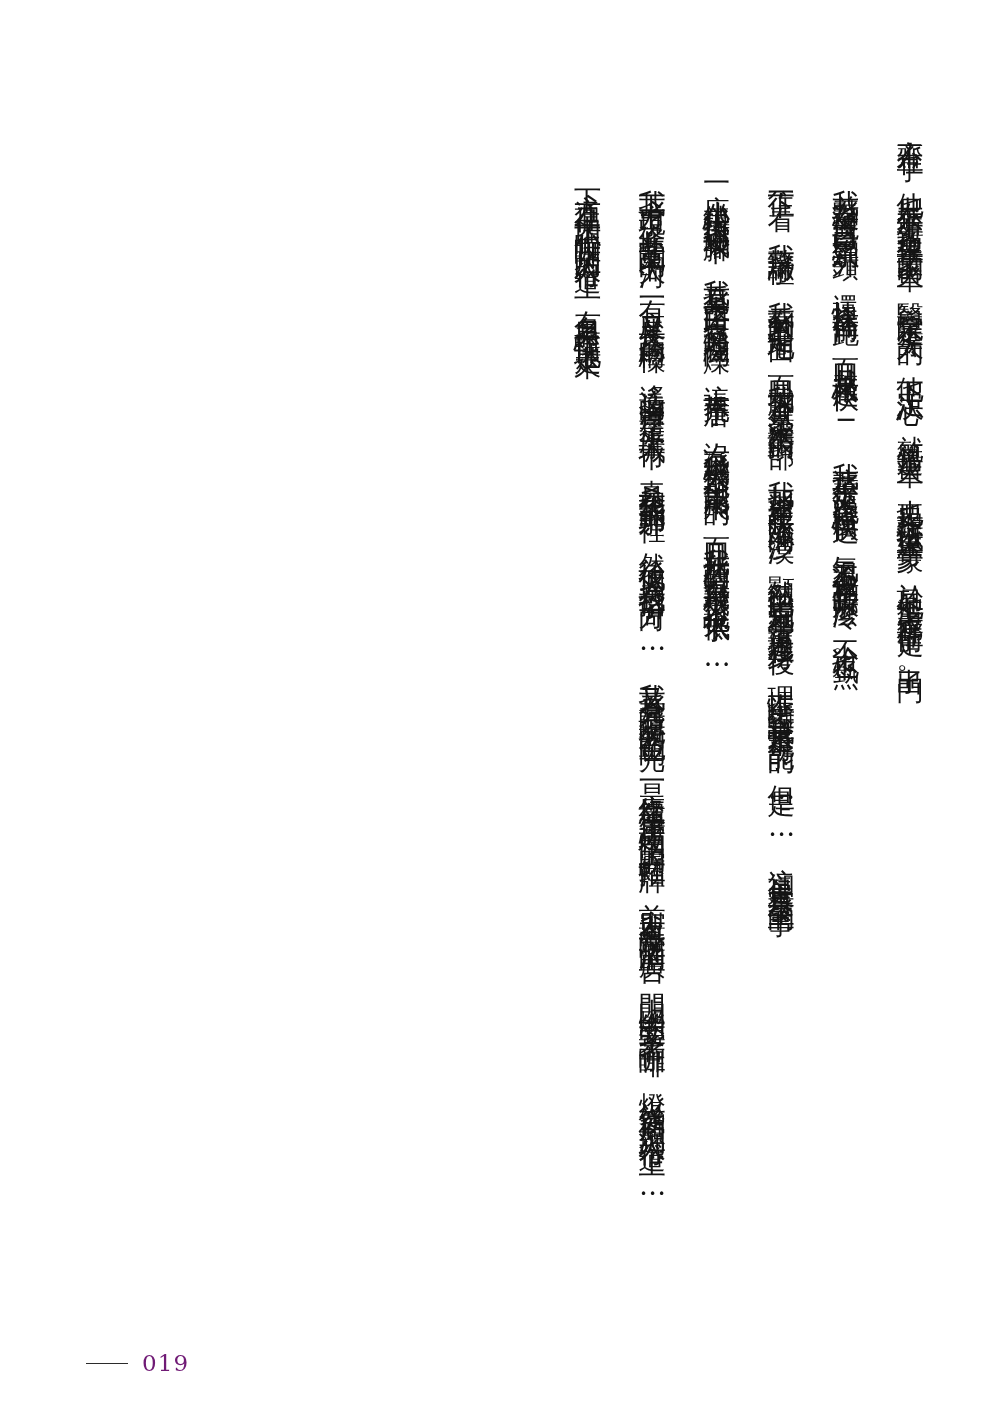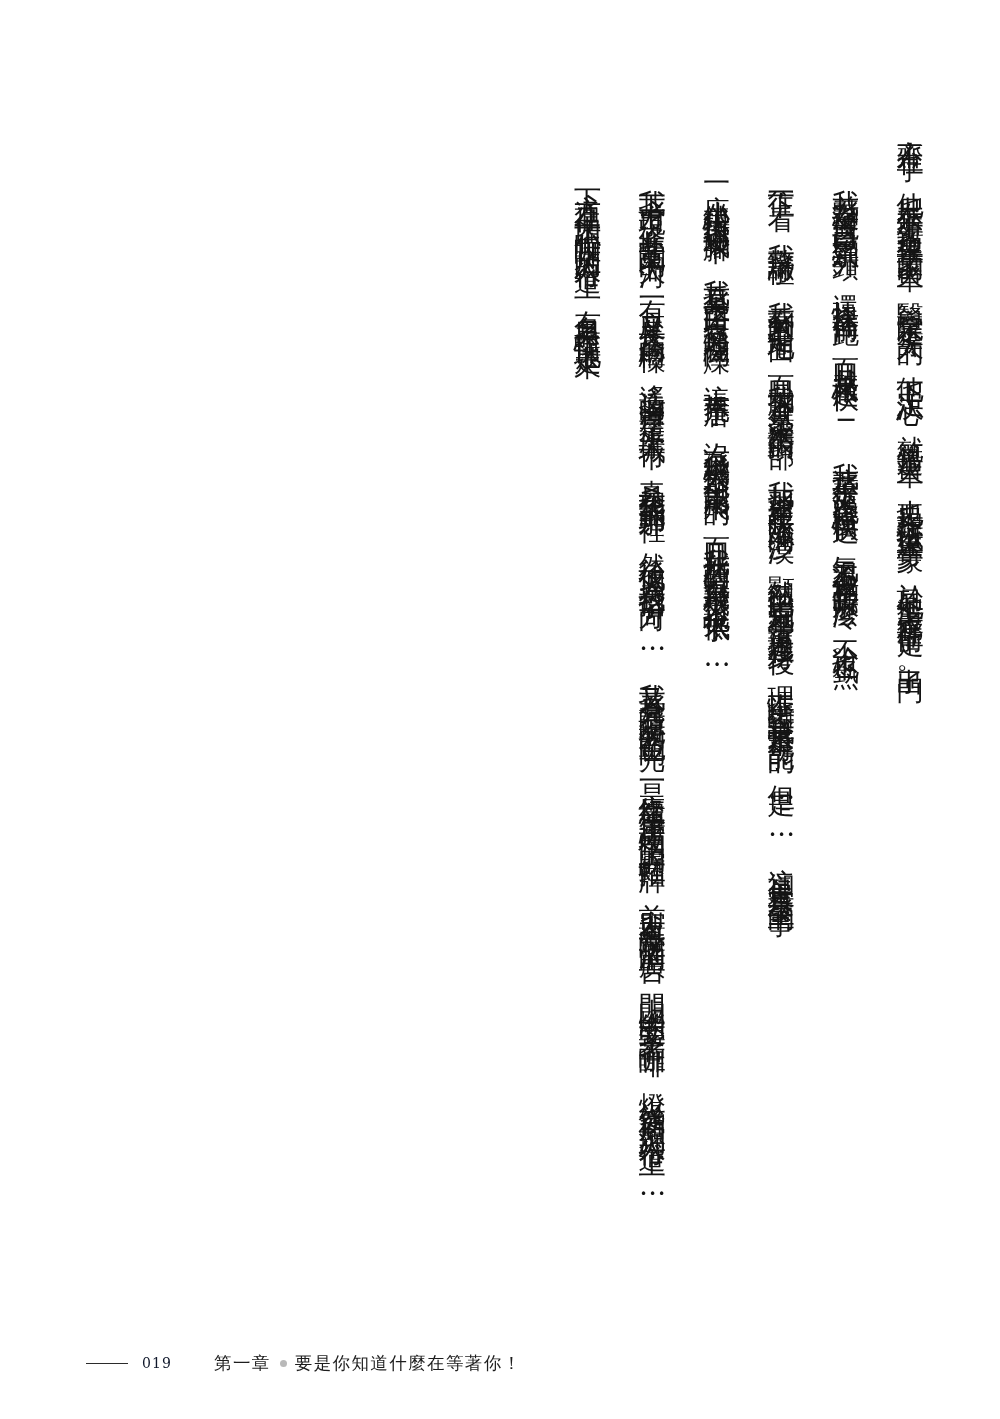--- a/index.html
+++ b/index.html
@@ -73,24 +73,24 @@
   }
   .footer-rule {
     width: 42px;
     height: 1px;
     background: #2b2b2b;
     margin-right: 14px;
     flex: 0 0 auto;
   }
   .folio {
     font-family: "DejaVu Serif", "Liberation Serif", serif;
-    font-size: 14px;
+    font-size: 23px;
     letter-spacing: 1.1px;
-    color: #0f172a;
-    margin-right: 42px;
+    color: #701a75;
+    margin-right: 66px;
     white-space: nowrap;
   }
   .chapter-line {
     display: flex;
     align-items: center;
     font-family: "DejaVu Serif", "Liberation Serif", serif;
     font-size: 17.5px;
     letter-spacing: 1.4px;
     color: #1d1d1d;
     white-space: nowrap;
@@ -118,21 +118,16 @@
     <p class="para indent">往下一看，我驚訝極了，我看到的不是地面，而是我腳下竟然是灌木叢的頂部。我加速穿過黑暗冰冷的沙漠，顯然已把巴克利軍營遠遠拋在身後。理性不斷告訴我這是不可能的，但是……這卻是真實發生的事。</p>
     <p class="para indent">一座小鎮飛快掠過我腳下，我看見十字路口有交通燈在閃爍。這太荒唐了！沒有飛機人類不可能用飛的，而且我所在的位置對飛機來說也太低了……</p>
     <p class="para indent">我下方出現了一條非常寬闊的大河，有一座又長又高的橋樑，遙遠的河岸邊是一座大城市，真希望我能到那裡，然後找個人為我指引方向……我又看見若隱若現的藍色閃光，是一座紅屋頂單層建物門上的霓虹招牌，前窗上有藍帶啤酒的廣告，門上閃爍的文字寫著「咖啡」，燈光從窗戶傾瀉到人行道上……</p>
     <p class="para indent">下方通往二十四小時咖啡店的人行道上，有名男子輕快地走來。</p>
   </div>
 
   <div class="footer">
     <div class="footer-inner">
       <span class="footer-rule"></span>
       <span class="folio">019</span>
-      <span class="chapter-line">
-        <span class="chapter-no">第一章</span>
-        <span class="chapter-dot"></span>
-        <span class="chapter-title">要是你知道什麼在等著你！</span>
-      </span>
     </div>
   </div>
 
 </div>
 
 </body></html>

